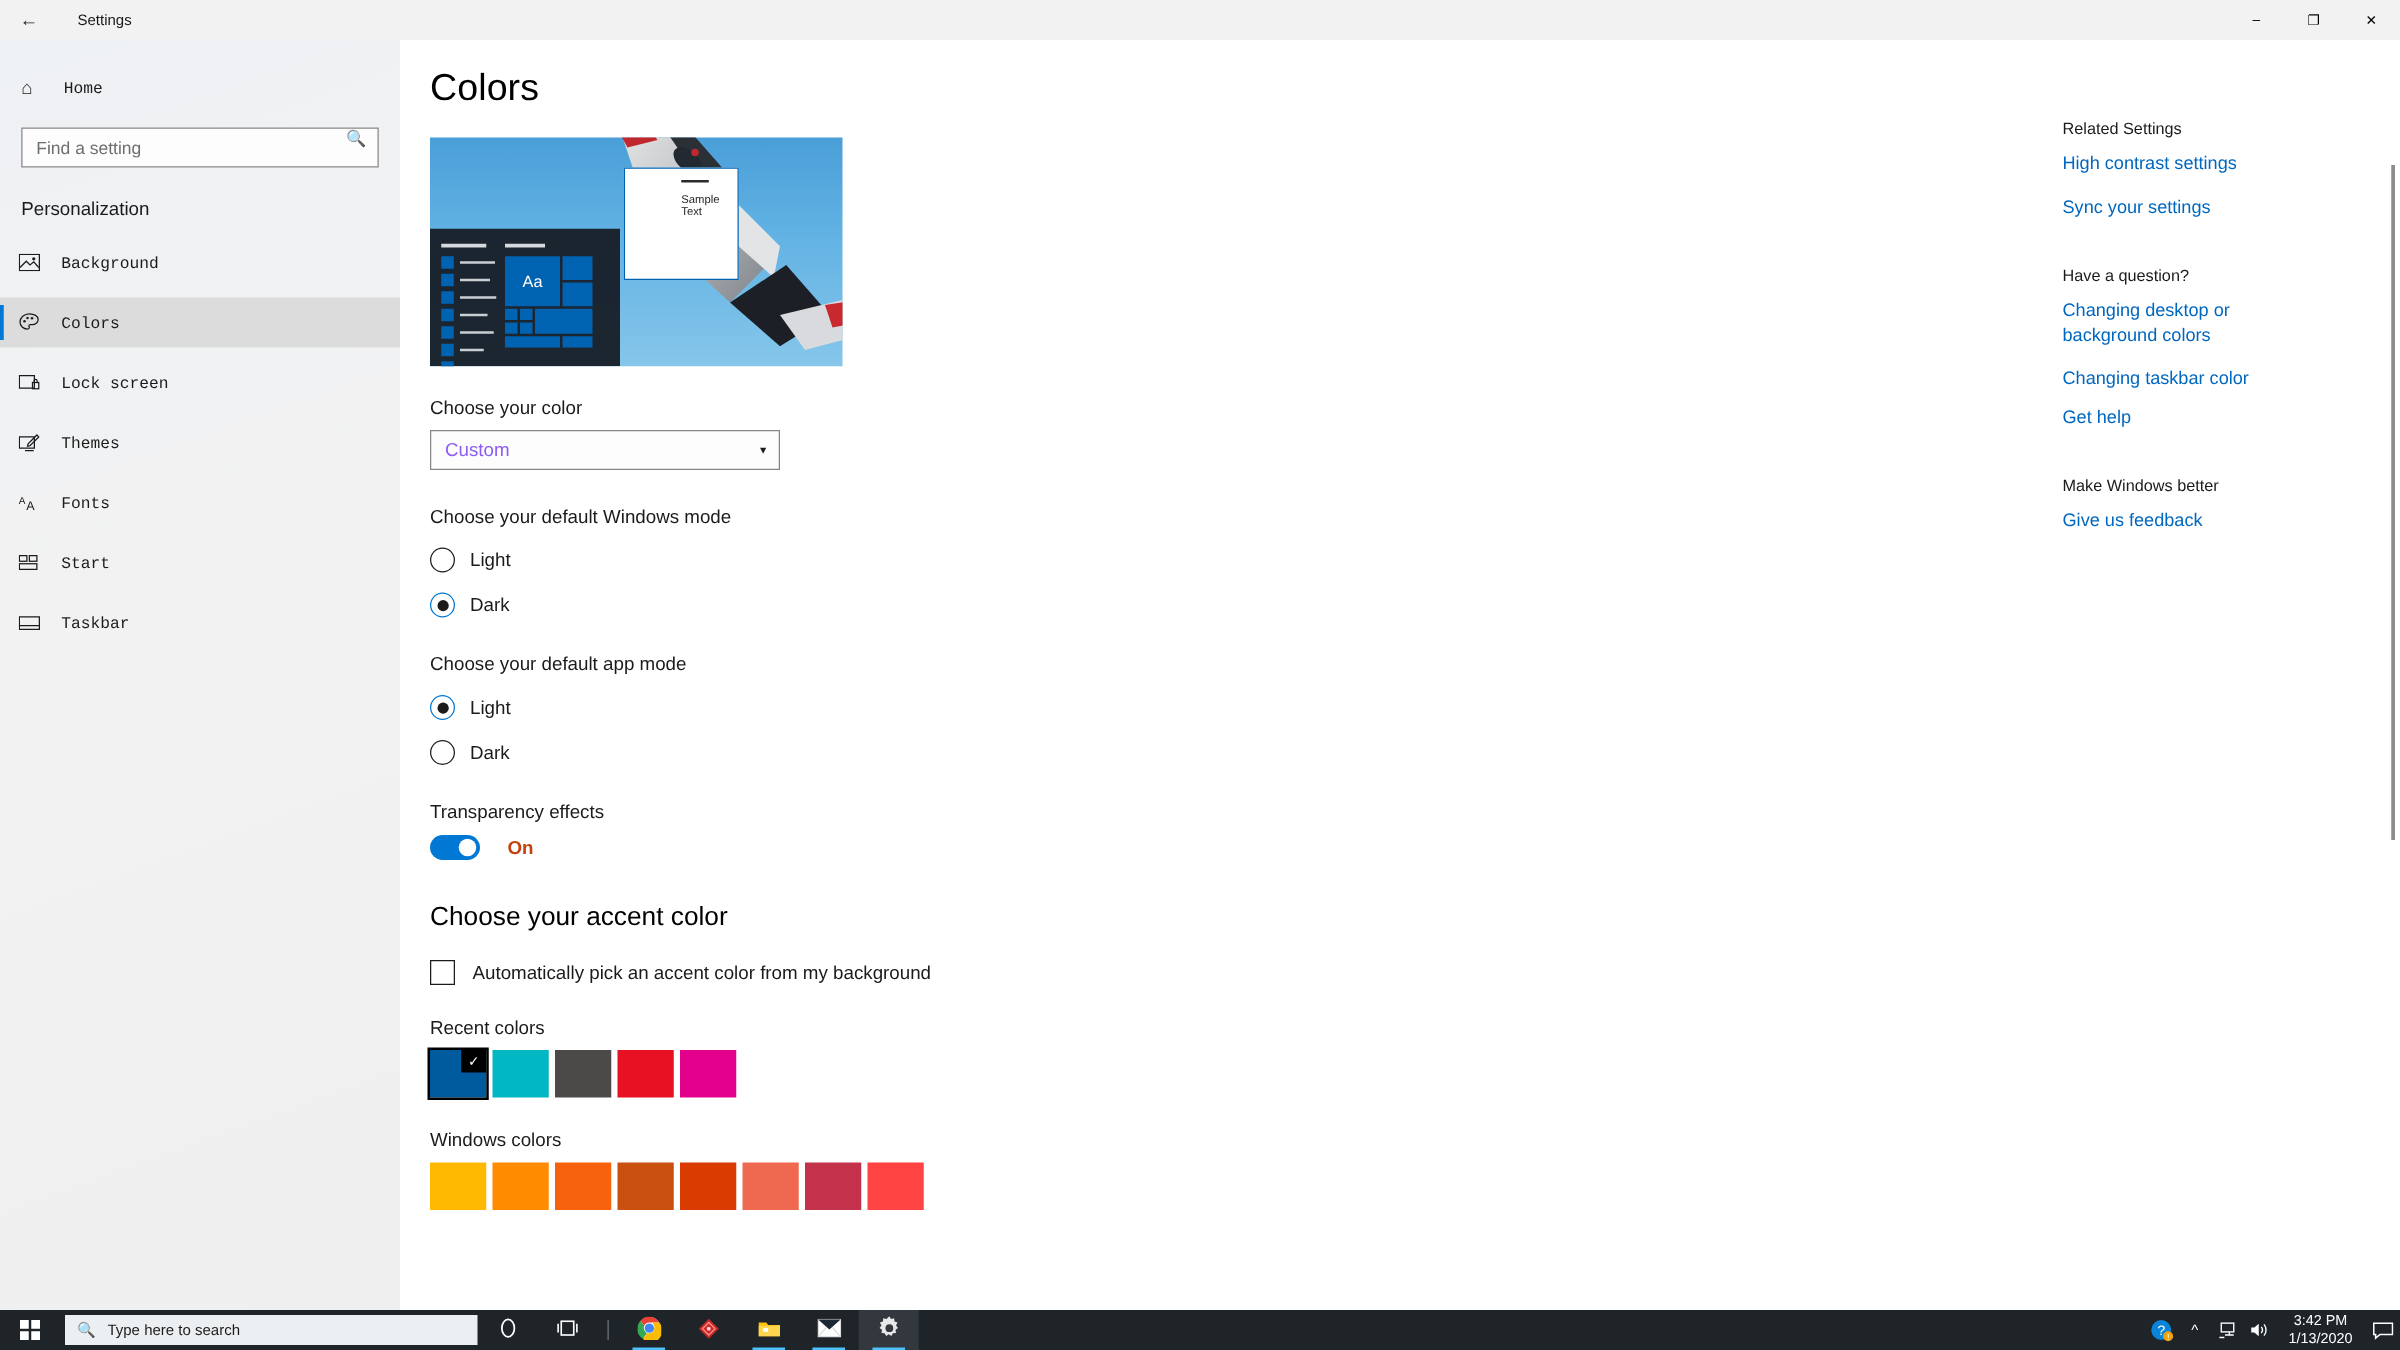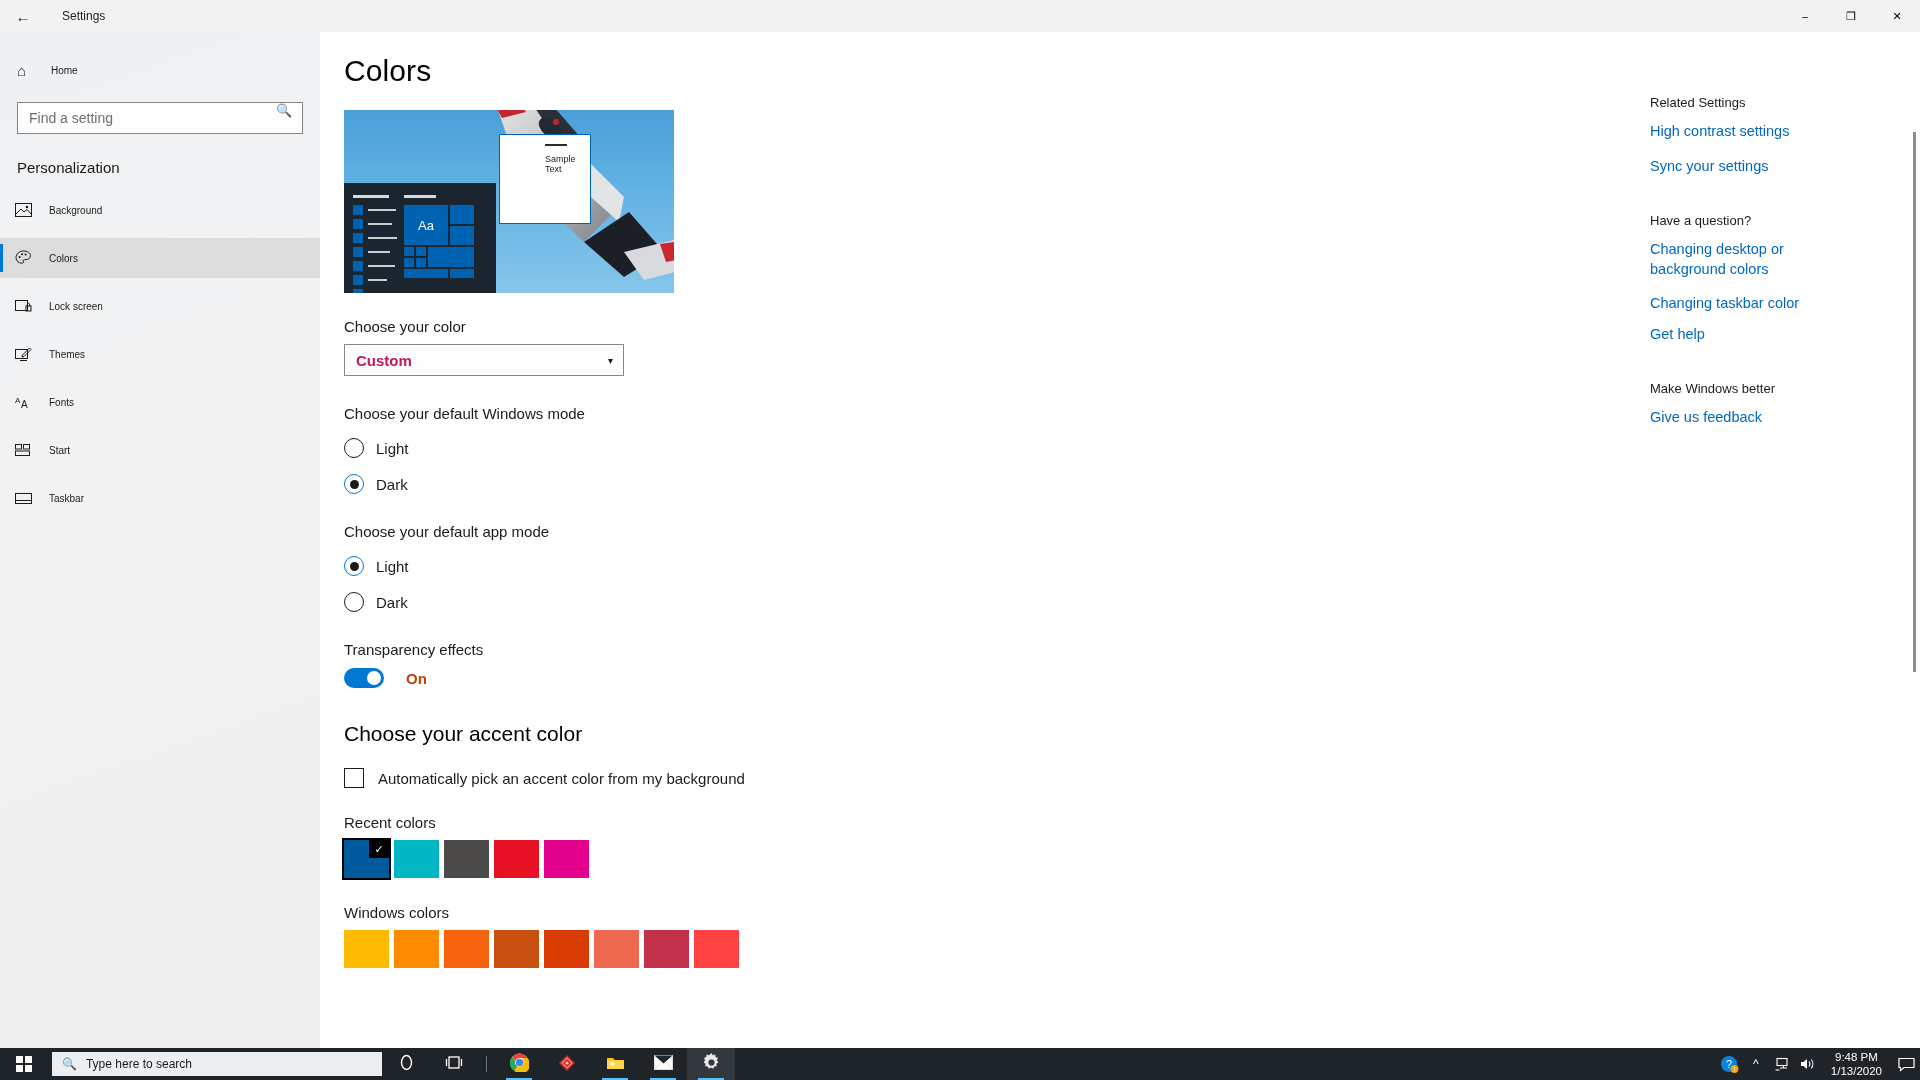--- a/index.html
+++ b/index.html
@@ -32,21 +32,21 @@
     position: absolute; top: 32px; left: 0; width: 320px; height: 1016px;
     background: linear-gradient(160deg, #eef1f4 0%, #f2f2f2 45%, #efefef 100%);
   }
   .nav-home {
     display: flex; align-items: center; height: 40px; margin: 18px 0 0 0; padding-left: 17px;
   }
   .nav-ico {
     width: 34px; min-width: 34px; font-size: 15px; color: #1b1b1b;
     display: flex; align-items: center;
   }
-  .nav-label { font-size: 10px; color: #1b1b1b; }
+  .nav-label { font-size: 13px; color: #1b1b1b; font-family: Liberation Mono, monospace; }
   .search-wrap { padding: 12px 20px 0 17px; }
   .search-box {
     position: relative; width: 286px; height: 32px;
     border: 1px solid #868686; background: #fdfdfd;
     display: flex; align-items: flex-start;
   }
   .search-box input {
     border: 0; outline: 0; background: transparent;
     font-family: "Liberation Sans", sans-serif; font-size: 14px; color: #1b1b1b;
     padding-left: 11px; width: 250px; height: 30px;
@@ -113,21 +113,21 @@
   .pv-win-text { font-size: 9px; color: #1b1b1b; margin: 8px 0 0 9px; }
 
   
   .block { margin-left: 24px; }
   .lbl { font-size: 15px; color: #1b1b1b; }
   .combo {
     position: relative; width: 280px; height: 32px; margin-top: 9px;
     border: 1px solid #868686; background: #fdfdfd;
     display: flex; align-items: center;
   }
-  .combo-val { font-size: 15px; color: #be185d; padding-left: 11px; font-weight: bold; }
+  .combo-val { font-size: 15px; color: #8b5cf6; padding-left: 11px; }
   .combo-chev { position: absolute; right: 10px; font-size: 10px; color: #1b1b1b; }
 
   .radio-row { display: flex; align-items: center; height: 20px; margin-top: 16px; }
   .radio {
     width: 20px; height: 20px; border-radius: 50%;
     border: 1.5px solid #1b1b1b; background: transparent;
     display: flex; align-items: center; justify-content: center;
   }
   .radio.on { border-color: #0078d4; border-width: 1.5px; }
   .radio.on::after {
@@ -581,21 +581,21 @@
             <path d="M1.5 13h4" stroke="#fff" stroke-width="1.1"></path>
           </svg>
       </div>
       <div class="tray-ico">
         <svg width="17" height="14" viewBox="0 0 17 14">
             <path d="M2 5h2.5L8 2v10L4.5 9H2z" fill="#fff"></path>
             <path d="M10 4.5a4 4 0 0 1 0 5M12.2 2.5a7 7 0 0 1 0 9" fill="none" stroke="#fff" stroke-width="1.1"></path>
           </svg>
       </div>
       <div class="clock">
-        <div>9:48 PM</div>
+        <div>3:42 PM</div>
         <div>1/13/2020</div>
       </div>
       <div class="notif">
         <svg width="17" height="15" viewBox="0 0 17 15">
             <path d="M1 1.5h15v9H6l-3.5 3v-3H1z" fill="none" stroke="#fff" stroke-width="1.2"></path>
           </svg>
       </div>
     </div>
   </div>
 

